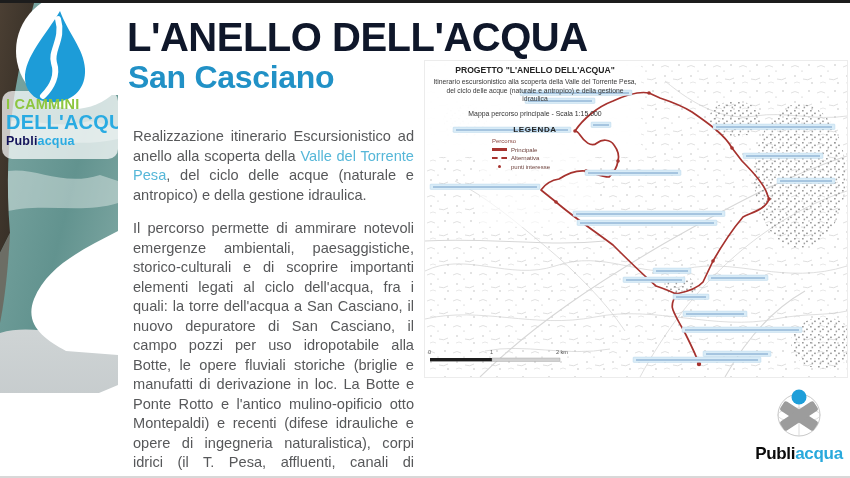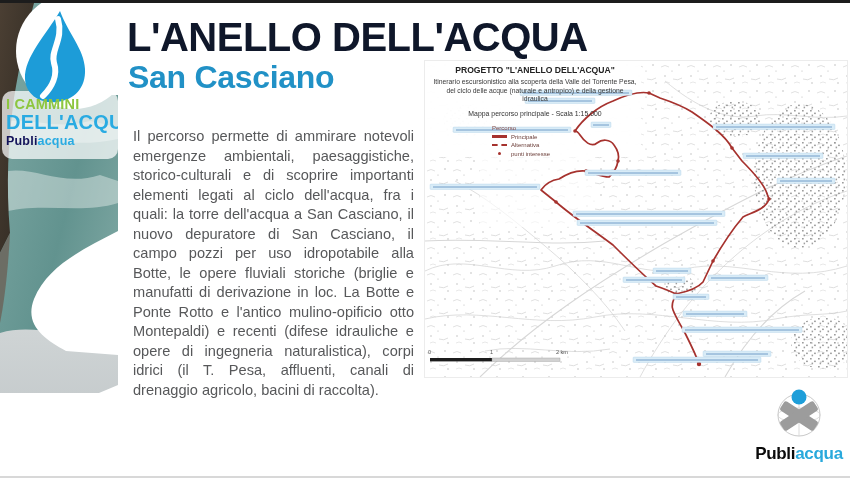--- a/index.html
+++ b/index.html
@@ -106,20 +106,21 @@
     <div class="l1">I CAMMINI</div>
     <div class="l2">DELL'ACQUA</div>
     <div class="l3"><span class="dark">Publi</span><span class="cyan">acqua</span></div>
   </div>
 </div>
 
 <div class="main-title">L'ANELLO DELL'ACQUA</div>
 <div class="sub-title">San Casciano</div>
 
 <div class="bodycol">
+  <p><span>Realizzazione itinerario Escursionistico ad anello alla scoperta della </span><span class="hl">Valle del Torrente Pesa</span><span>, del ciclo delle acque (naturale e antropico) e della gestione idraulica.</span></p>
   <p>Il percorso permette di ammirare notevoli emergenze ambientali, paesaggistiche, storico-culturali e di scoprire importanti elementi legati al ciclo dell'acqua, fra i quali: la torre dell'acqua a San Casciano, il nuovo depuratore di San Casciano, il campo pozzi per uso idropotabile alla Botte, le opere fluviali storiche (briglie e manufatti di derivazione in loc. La Botte e Ponte Rotto e l'antico mulino-opificio otto Montepaldi) e recenti (difese idrauliche e opere di ingegneria naturalistica), corpi idrici (il T. Pesa, affluenti, canali di drenaggio agricolo, bacini di raccolta).</p>
 </div>
 
 <div class="map">
   <svg width="422" height="316" viewBox="0 0 422 316">
     <defs>
       <pattern id="speck" width="26" height="26" patternUnits="userSpaceOnUse">
         <path d="M2,6 q4,-3 8,0" stroke="#b8b8b8" stroke-width=".5" fill="none"></path>
         <path d="M14,18 q5,2 9,-1" stroke="#b2b2b2" stroke-width=".5" fill="none"></path>
         <path d="M5,22 q3,-2 6,0" stroke="#bcbcbc" stroke-width=".4" fill="none"></path>
@@ -228,20 +229,21 @@
       <rect x="5" y="297" width="62" height="3.4" fill="#1c1c1c"></rect>
       <rect x="67" y="297" width="68" height="3.4" fill="#d2d2d2" stroke="#9a9a9a" stroke-width=".4"></rect>
     </g>
   </svg>
 
   <div class="map-head">
     <div class="map-title">PROGETTO "L'ANELLO DELL'ACQUA"</div>
     <div class="map-desc">Itinerario escursionistico alla scoperta della Valle del Torrente Pesa, del ciclo delle acque (naturale e antropico) e della gestione idraulica</div>
     <div class="map-note">Mappa percorso principale - Scala 1:15.000</div>
     <div class="legend">
+      <div class="legend-title">LEGENDA</div>
       <div class="legend-body">
         <div class="legend-group">Percorso</div>
         <div class="legend-row">
           <span class="sw-line"></span>
           <span class="lab">Principale</span>
         </div>
         <div class="legend-row">
           <span class="sw-dash"></span>
           <span class="lab">Alternativa</span>
         </div>

